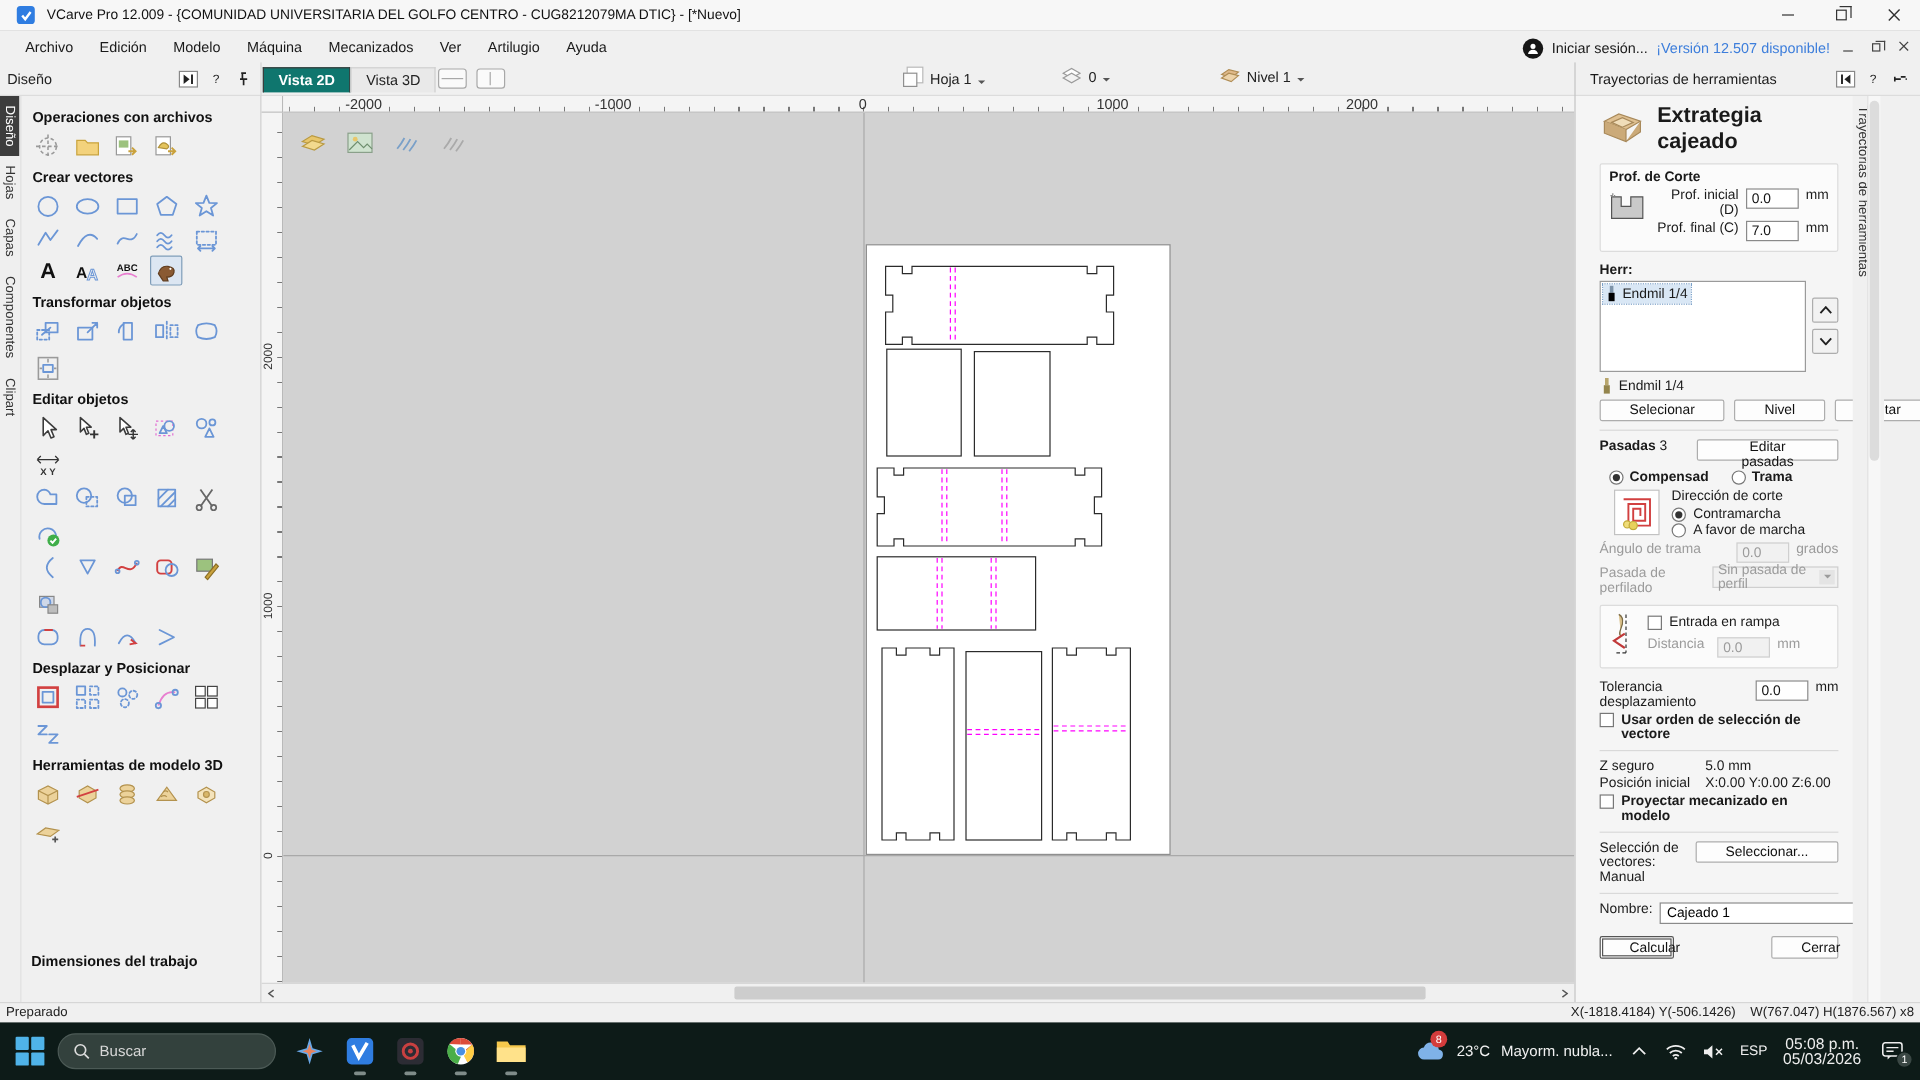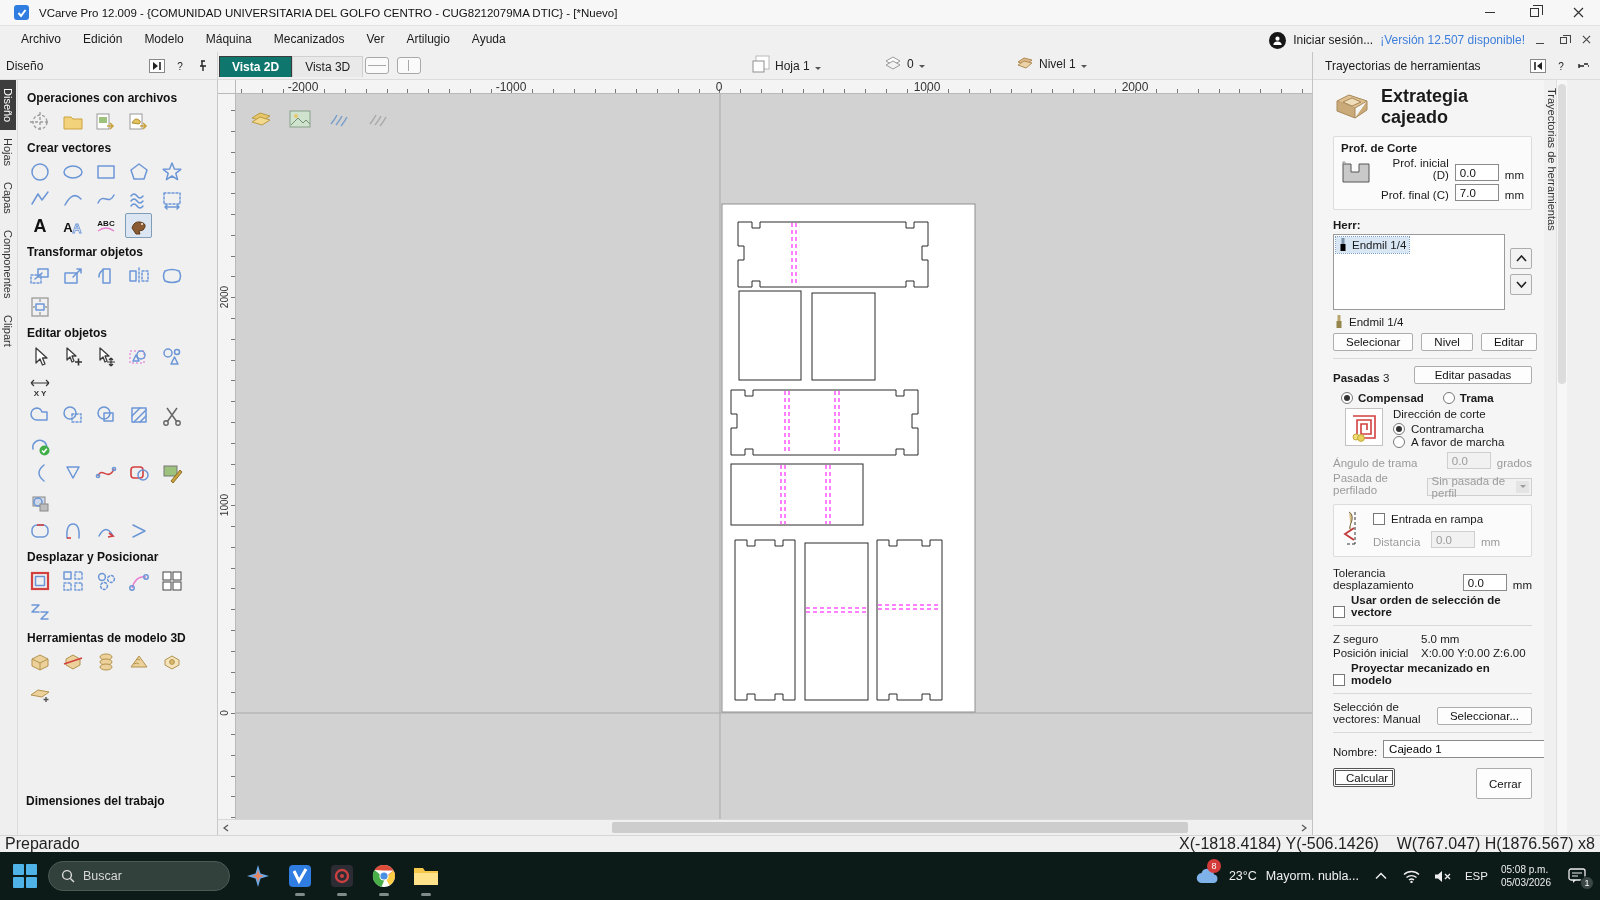--- a/index.html
+++ b/index.html
@@ -73,68 +73,68 @@
   .hscroll{position:absolute;left:218px;top:819px;width:1094px;height:16px;background:#f0f0f0;border-top:1px solid #d7d7d7;display:flex;align-items:center}
   .hs-arrow{width:16px;height:16px;display:flex;align-items:center;justify-content:center;color:#555;font-size:10px}
   .hs-track{flex:1;height:100%;position:relative}
   .hs-thumb{position:absolute;left:378px;width:576px;top:2px;bottom:2px;background:#cdcdcd;border-radius:2px}
   
   .rpanel{position:absolute;left:1312px;top:80px;width:232px;bottom:65px;background:#f5f5f5;border-left:1px solid #c4c4c4;padding:2px 12px 0 20px;font-size:11.5px}
   .rp-strat{display:flex;align-items:center;gap:12px;margin:4px 0 8px 2px}
   .rp-strat b{font-size:18px}
   .gbox{border:1px solid #dcdcdc;background:#fbfbfb;border-radius:2px;padding:5px 7px;margin-bottom:9px}
   .gbox .gt{font-weight:bold;margin-bottom:0}
-  .frow{display:flex;align-items:flex-end;gap:6px;margin:3px 0}
+  .frow{display:flex;align-items:flex-start;gap:6px;margin:3px 0}
   .inp{width:44px;height:17px;border:1px solid #8a8a8a;background:#fff;font-family:inherit;font-size:11.5px;padding:0 4px;color:#111}
   .inp:disabled,.inp.dis{background:#f1f1f1;border-color:#cfcfcf;color:#9b9b9b}
   .dim{color:#9b9b9b}
   .toolbox-row{display:flex;gap:5px;margin-top:3px}
   .toollist{flex:1;height:76px;border:1px solid #9a9a9a;background:#fff;padding:2px}
   .tool-item{display:flex;align-items:center;gap:5px;background:#d9e7f5;outline:1px dotted #7aa0c8;padding:1px 3px;width:max-content}
   .spinners{display:flex;flex-direction:column;gap:5px;padding-top:14px}
   .spin{width:22px;height:21px;border:1px solid #adadad;background:#f2f2f2;display:flex;align-items:center;justify-content:center;font-size:11px;color:#222;border-radius:2px}
   .cur-tool{display:flex;align-items:center;gap:6px;margin:5px 0 4px 2px}
   .btnrow{display:flex;gap:8px}
-  .btn{height:18px;border:1px solid #adadad;background:#fdfdfd;border-radius:2px;font-family:inherit;font-size:11.5px;color:#111;padding:0 12px}
+  .btn{height:18px;border:1px solid #adadad;background:#fdfdfd;border-radius:2px;font-family:inherit;font-size:11.5px;color:#111;padding:0 24px}
   .btn.focus{outline:1px solid #555;outline-offset:-3px;border-color:#555}
   .hr{border-top:1px solid #d9d9d9;margin:7px 0}
   .radio{width:12px;height:12px;border:1px solid #777;border-radius:50%;background:#fff;display:inline-flex;align-items:center;justify-content:center;flex:none}
   .radio.on::after{content:"";width:6px;height:6px;border-radius:50%;background:#333}
   .chk{width:12px;height:12px;border:1px solid #777;background:#fff;flex:none}
   .selbox{width:108px;height:18px;border:1px solid #cfcfcf;background:#f1f1f1;color:#9b9b9b;display:flex;align-items:center;padding:0 4px;position:relative}
   .selbox .dd{position:absolute;right:2px;top:2px;bottom:2px;width:13px;background:#e4e4e4;display:flex;align-items:center;justify-content:center}
   .kv{display:flex;margin:2px 0}
   .kv .k1{width:88px}
   .name-inp{flex:1;height:18px;border:1px solid #8a8a8a;background:#fff;font-family:inherit;font-size:11.5px;padding:0 5px}
   .actions{display:flex;justify-content:space-between;margin-top:10px}
   
   .rtabs{position:absolute;left:1544px;top:80px;width:26px;bottom:65px;background:#f0f0f0}
   .rtabs .vlabel{font-size:11px;color:#333}
   .rscroll{position:absolute;left:1556px;top:80px;width:11px;bottom:65px;background:#f7f7f7;border-left:1px solid #e0e0e0}
   .rs-thumb{position:absolute;left:1px;right:1px;top:4px;height:300px;background:#dcdcdc;border-radius:4px}
   
-  .statusbar{position:absolute;left:0;right:0;top:835px;height:17px;background:#f0f0f0;border-top:1px solid #d6d6d6;display:flex;align-items:center;font-size:16px;color:#222;padding:0 5px}
+  .statusbar{position:absolute;left:0;right:0;top:835px;height:17px;background:#f0f0f0;border-top:1px solid #d6d6d6;display:flex;align-items:center;font-size:11px;color:#222;padding:0 5px}
   .statusbar .coords{margin-left:auto;white-space:pre}
   
   .taskbar{position:absolute;left:0;right:0;top:852px;height:48px;background:#0d1b18;display:flex;align-items:center;color:#eee}
   .start{width:30px;height:30px;margin-left:10px;display:grid;grid-template-columns:11px 11px;grid-gap:2px;align-content:center;justify-content:center}
   .start i{width:11px;height:11px;background:#4fb3e8;border-radius:1px}
   .searchpill{width:182px;height:30px;margin-left:8px;background:#33413d;border:1px solid #4c5a56;border-radius:15px;display:flex;align-items:center;gap:8px;padding:0 12px}
   .searchpill input{background:transparent;border:none;outline:none;color:#fef9c3;font-family:inherit;font-size:12.5px;width:120px}
   .searchpill input::placeholder{color:#d8d8d8}
   .tb-icons{display:flex;gap:14px;margin-left:14px}
   .tb-ic{width:28px;height:28px;display:flex;align-items:center;justify-content:center;position:relative}
   .tb-ic .runline{position:absolute;bottom:-6px;left:9px;right:9px;height:3px;border-radius:2px;background:#7f8c89}
   .tray{margin-left:auto;display:flex;align-items:center;gap:13px;padding-right:10px}
   .weather{display:flex;align-items:center;gap:8px;position:relative}
   .wbadge{position:absolute;left:12px;top:-7px;min-width:14px;height:14px;border-radius:7px;background:#d43c3c;color:#fff;font-size:9px;display:flex;align-items:center;justify-content:center;padding:0 3px}
   .wtxt{font-size:12.5px;color:#f2f2f2;display:flex;gap:9px}
   .tray .sysicon{width:18px;height:16px;display:flex;align-items:center;justify-content:center}
   .lang{font-size:11.5px}
-  .clock{font-size:10px;text-align:left;line-height:13px}
+  .clock{font-size:13px;text-align:center;line-height:13px}
   .notif{width:26px;height:22px;position:relative;display:flex;align-items:center;justify-content:center}
   .nbadge{position:absolute;right:-4px;bottom:-3px;width:14px;height:14px;border-radius:7px;background:#3a4744;color:#fff;font-size:9px;display:flex;align-items:center;justify-content:center;border:1px solid #0d1b18}
 </style>
 </head>
 <body>
 
 <div class="titlebar">
   <span class="app-logo">
       <svg width="10" height="10" viewBox="0 0 10 10">
         <path d="M1.5,5 L4,8 L8.5,2" stroke="#fff" stroke-width="2" fill="none"></path>
@@ -907,21 +907,21 @@
       <span>Selección de vectores: Manual</span>
       <button class="btn">Seleccionar...</button>
     </div>
   <div class="hr"></div>
   <div class="frow">
       <span>Nombre:</span>
       <input class="name-inp" value="Cajeado 1" style="">
     </div>
   <div class="actions">
     <button class="btn focus" style="width:62px;height:19px">Calcular</button>
-    <button class="btn" style="width:56px;height:31px">Cerrar</button>
+    <button class="btn" style="width:56px;height:19px">Cerrar</button>
   </div>
 </div>
 
 <div class="rtabs">
   <span class="vlabel">Trayectorias de herramientas</span>
 </div>
 <div class="rscroll">
     <span class="rs-thumb"></span>
   </div>
 

